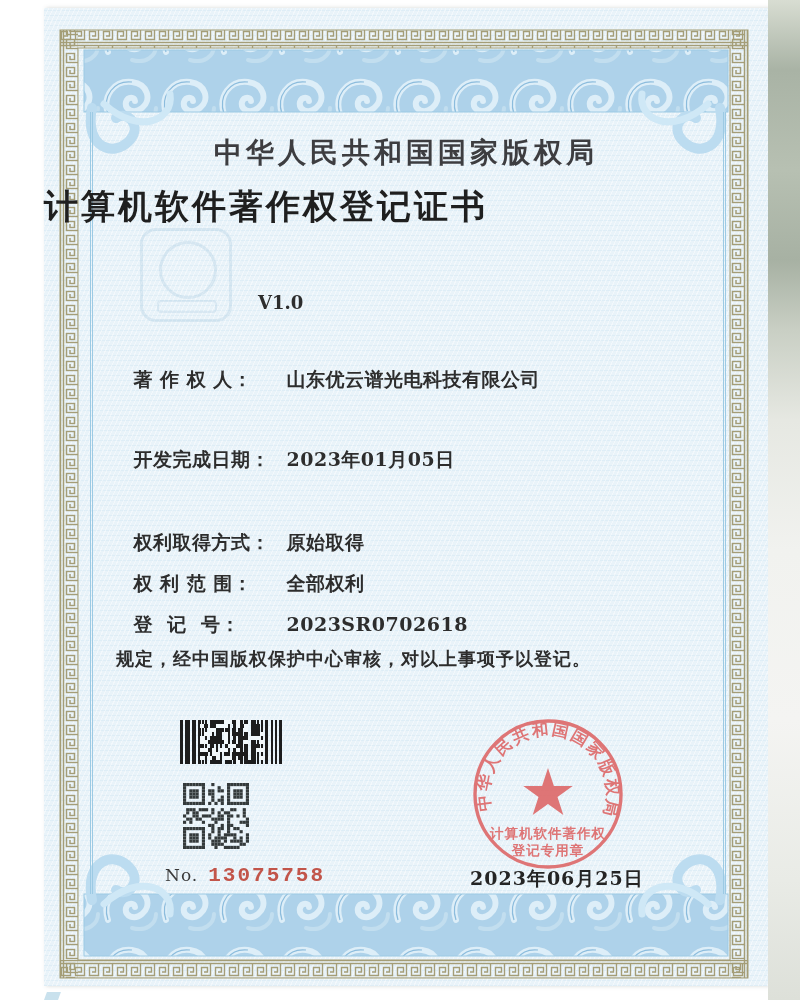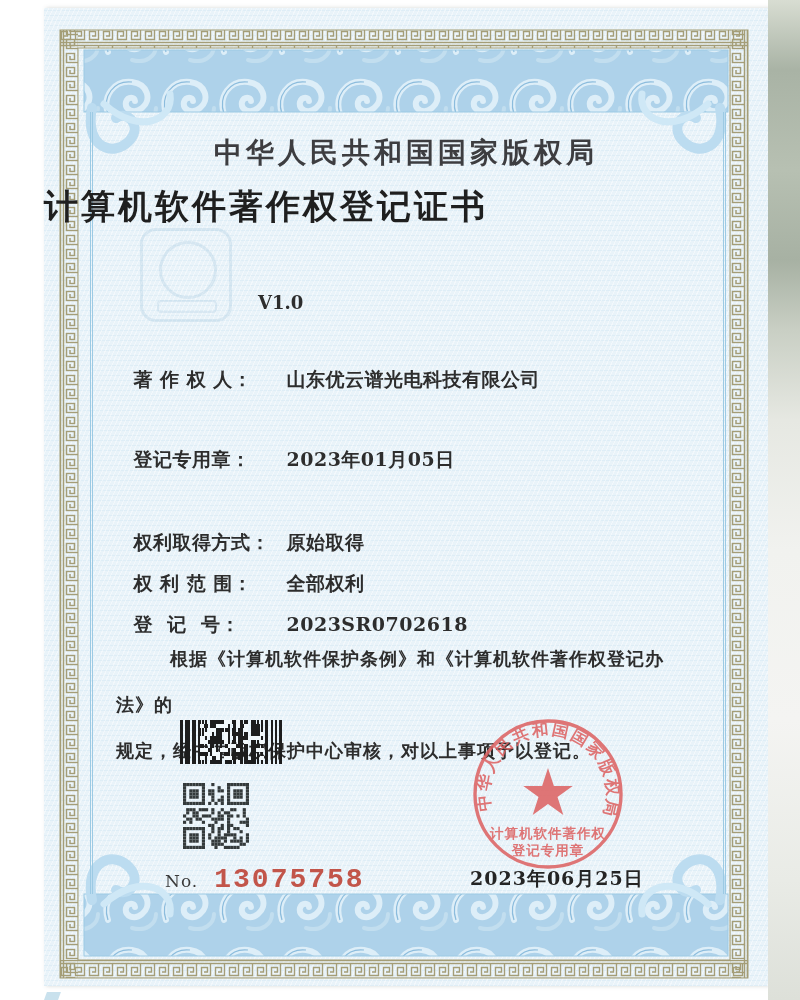--- a/index.html
+++ b/index.html
@@ -67,21 +67,21 @@
   }
   .statement{
     position:absolute;left:72px;top:628px;width:585px;
     font-size:18px;font-weight:bold;color:#2d2d2d;line-height:46px;letter-spacing:1px;
   }
   .statement .l1{text-indent:54px;}
   .serial{position:absolute;left:121px;top:856px;}
   .serial .no{font-size:17px;color:#3a3a3a;letter-spacing:1px;}
   .serial .digits{
     font-family:"Liberation Mono","DejaVu Sans Mono",monospace;
-    font-size:28px;font-weight:bold;letter-spacing:2px;margin-left:16px;color:#c2554a;
+    font-size:21px;font-weight:bold;letter-spacing:2px;margin-left:10px;color:#c2554a;
   }
   .issue-date{
     position:absolute;left:426px;top:858px;z-index:6;
     font-size:19px;font-weight:bold;color:#242424;letter-spacing:1px;
   }
   
   #barcode{position:absolute;left:136px;top:712px;}
   #qrcode{position:absolute;left:139px;top:775px;}
   .stamp{position:absolute;left:424px;top:706px;width:160px;height:160px;opacity:.88;z-index:5;}
   .scan-artifact{
@@ -148,34 +148,33 @@
 
   <div class="authority">中华人民共和国国家版权局</div>
   <div class="cert-title">计算机软件著作权登记证书</div>
 
   <div class="val2" style="top:284px">V1.0</div>
 
   <div class="row" style="top:337px">
     <span class="lab">著 作 权 人：</span><span class="val">山东优云谱光电科技有限公司</span>
   </div>
   <div class="row" style="top:417px">
-    <span class="lab">登记专用章：</span><span class="val">2023年01月05日</span>
+    <span class="lab">开发完成日期：</span><span class="val">2023年01月05日</span>
   </div>
   <div class="row" style="top:500px">
     <span class="lab">权利取得方式：</span><span class="val">原始取得</span>
   </div>
   <div class="row" style="top:541px">
     <span class="lab">权 利 范 围：</span><span class="val">全部权利</span>
   </div>
   <div class="row" style="top:582px">
     <span class="lab">登  记  号：</span><span class="val">2023SR0702618</span>
   </div>
 
   <div class="statement">
-    <div class="l1">根据《计算机软件保护条例》和《计算机软件著作权登记办法》的</div>
     <div class="l2">规定，经中国版权保护中心审核，对以上事项予以登记。</div>
   </div>
 
   <svg id="barcode" width="106" height="46" viewBox="0 0 106 46">
       <rect x="0" y="0" width="3" height="44" fill="#1d1d1d"></rect>
       <rect x="5" y="0" width="5" height="44" fill="#1d1d1d"></rect>
       <rect x="12" y="0" width="4" height="44" fill="#1d1d1d"></rect>
       <rect x="18" y="0" width="3" height="44" fill="#1d1d1d"></rect>
       <rect x="22" y="0" width="2" height="44" fill="#1d1d1d"></rect>
       <rect x="25" y="0" width="2" height="44" fill="#1d1d1d"></rect>

